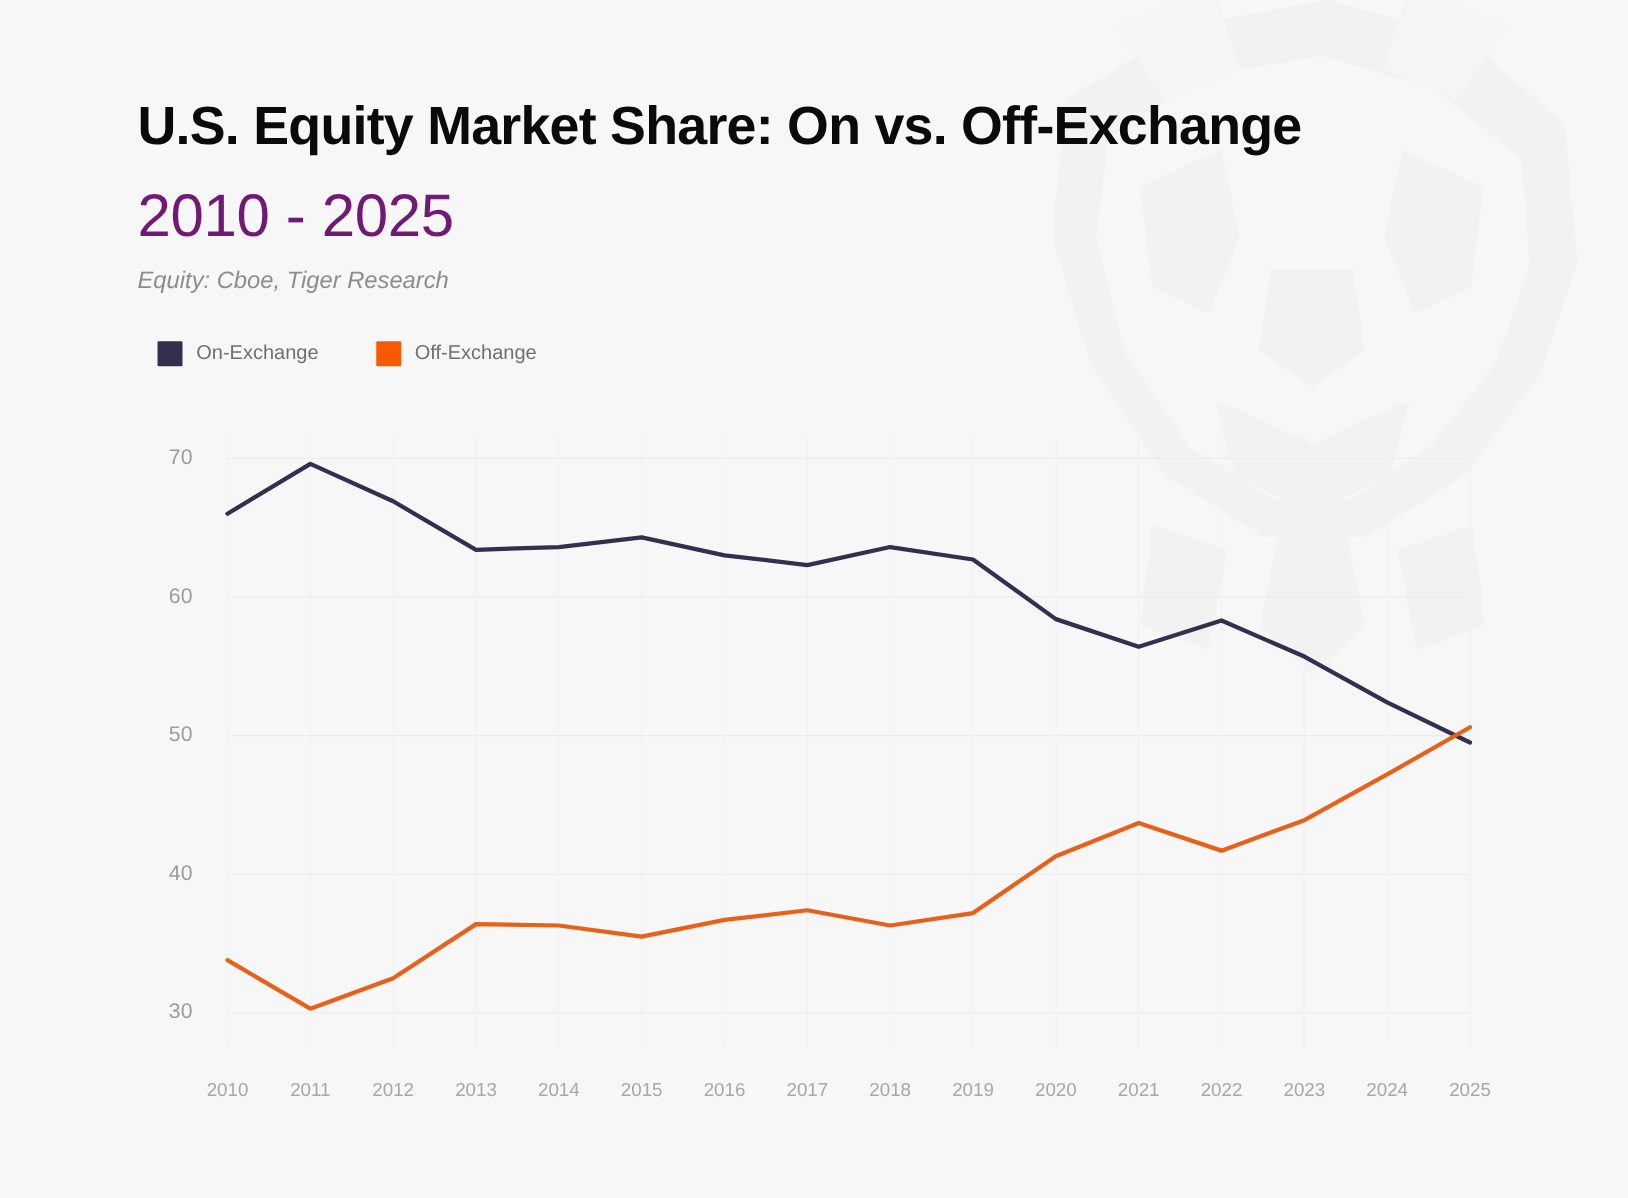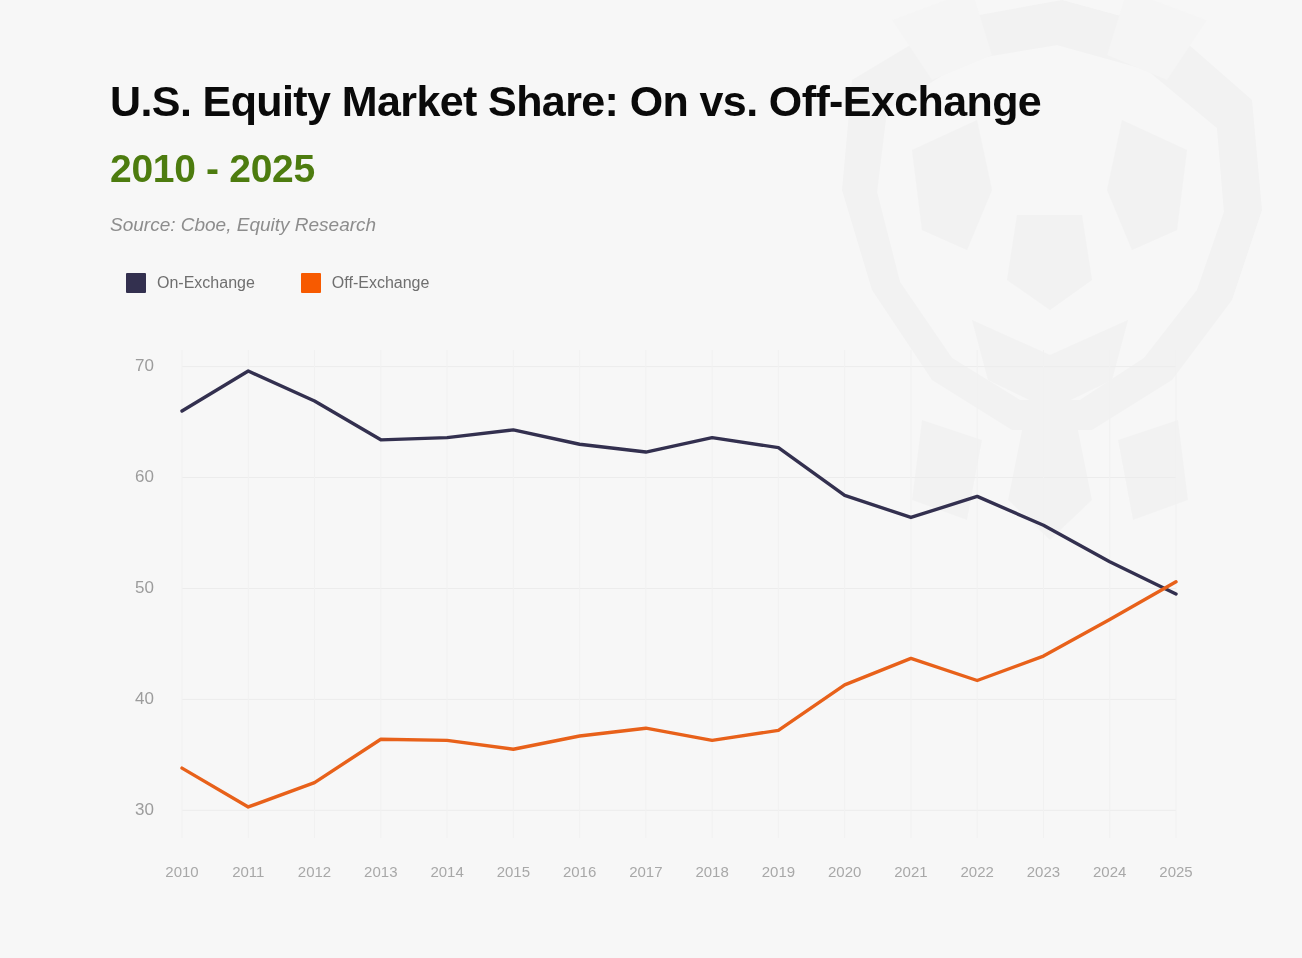--- a/index.html
+++ b/index.html
@@ -42,23 +42,23 @@
     color: #0a0a0a;
     letter-spacing: -0.6px;
     white-space: nowrap;
     line-height: 1.08;
   }
 
   #chart-subtitle {
     position: absolute;
     left: 110px;
     top: 148px;
-    font-size: 39px;
-    font-weight: bold;
-    color: #4d7c0f;
+    font-size: 48px;
+    font-weight: normal;
+    color: #701a75;
     letter-spacing: -0.3px;
     white-space: nowrap;
     line-height: 1.08;
   }
 
   #chart-source {
     position: absolute;
     left: 110px;
     top: 214px;
     font-size: 19px;
@@ -154,21 +154,21 @@
   <g fill="#f4f4f4">
     <path d="M100 60 L180 30 L200 95 L140 120 Z"></path>
     <path d="M415 60 L335 30 L315 95 L375 120 Z"></path>
   </g>
 </svg>
 
 <div id="content">
 
   <div id="chart-title">U.S. Equity Market Share: On vs. Off-Exchange</div>
   <div id="chart-subtitle">2010 - 2025</div>
-  <div id="chart-source">Source: Cboe, Equity Research</div>
+  <div id="chart-source">Equity: Cboe, Tiger Research</div>
 
   <div id="legend">
     <div class="legend-item">
       <span class="legend-swatch" style="background:#33304f"></span>
       <span class="legend-label">On-Exchange</span>
     </div>
     <div class="legend-item">
       <span class="legend-swatch" style="background:#f75a00"></span>
       <span class="legend-label">Off-Exchange</span>
     </div>

